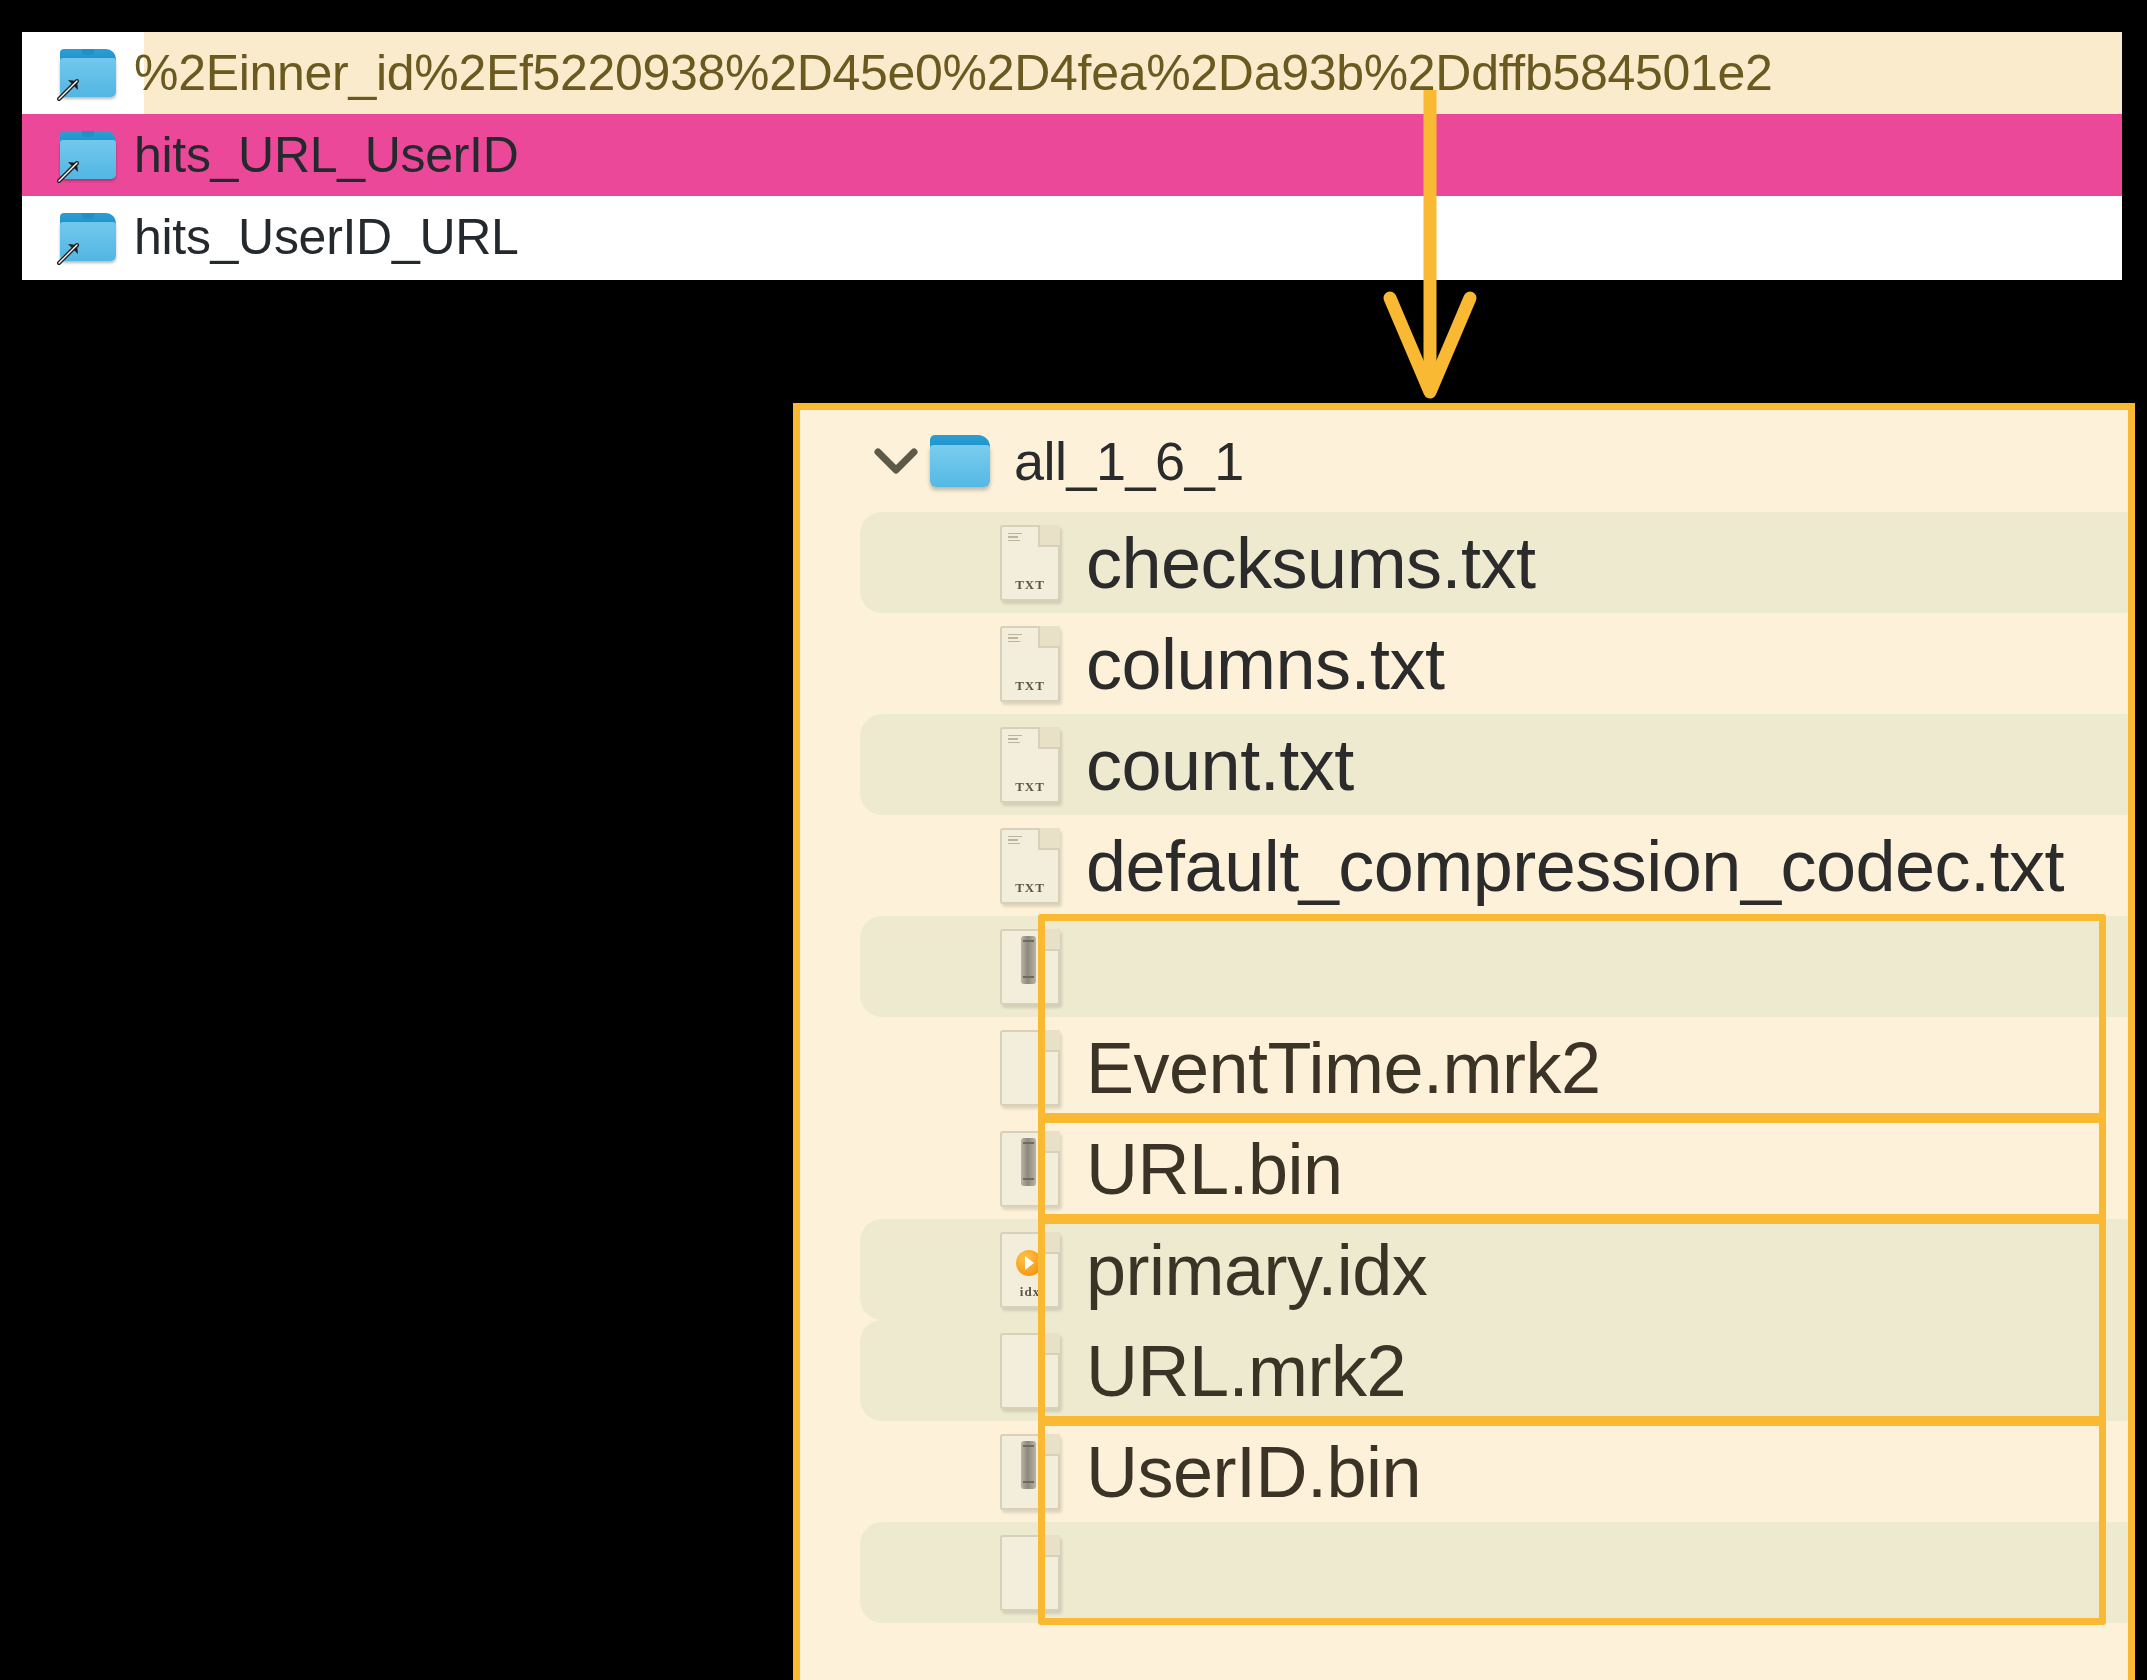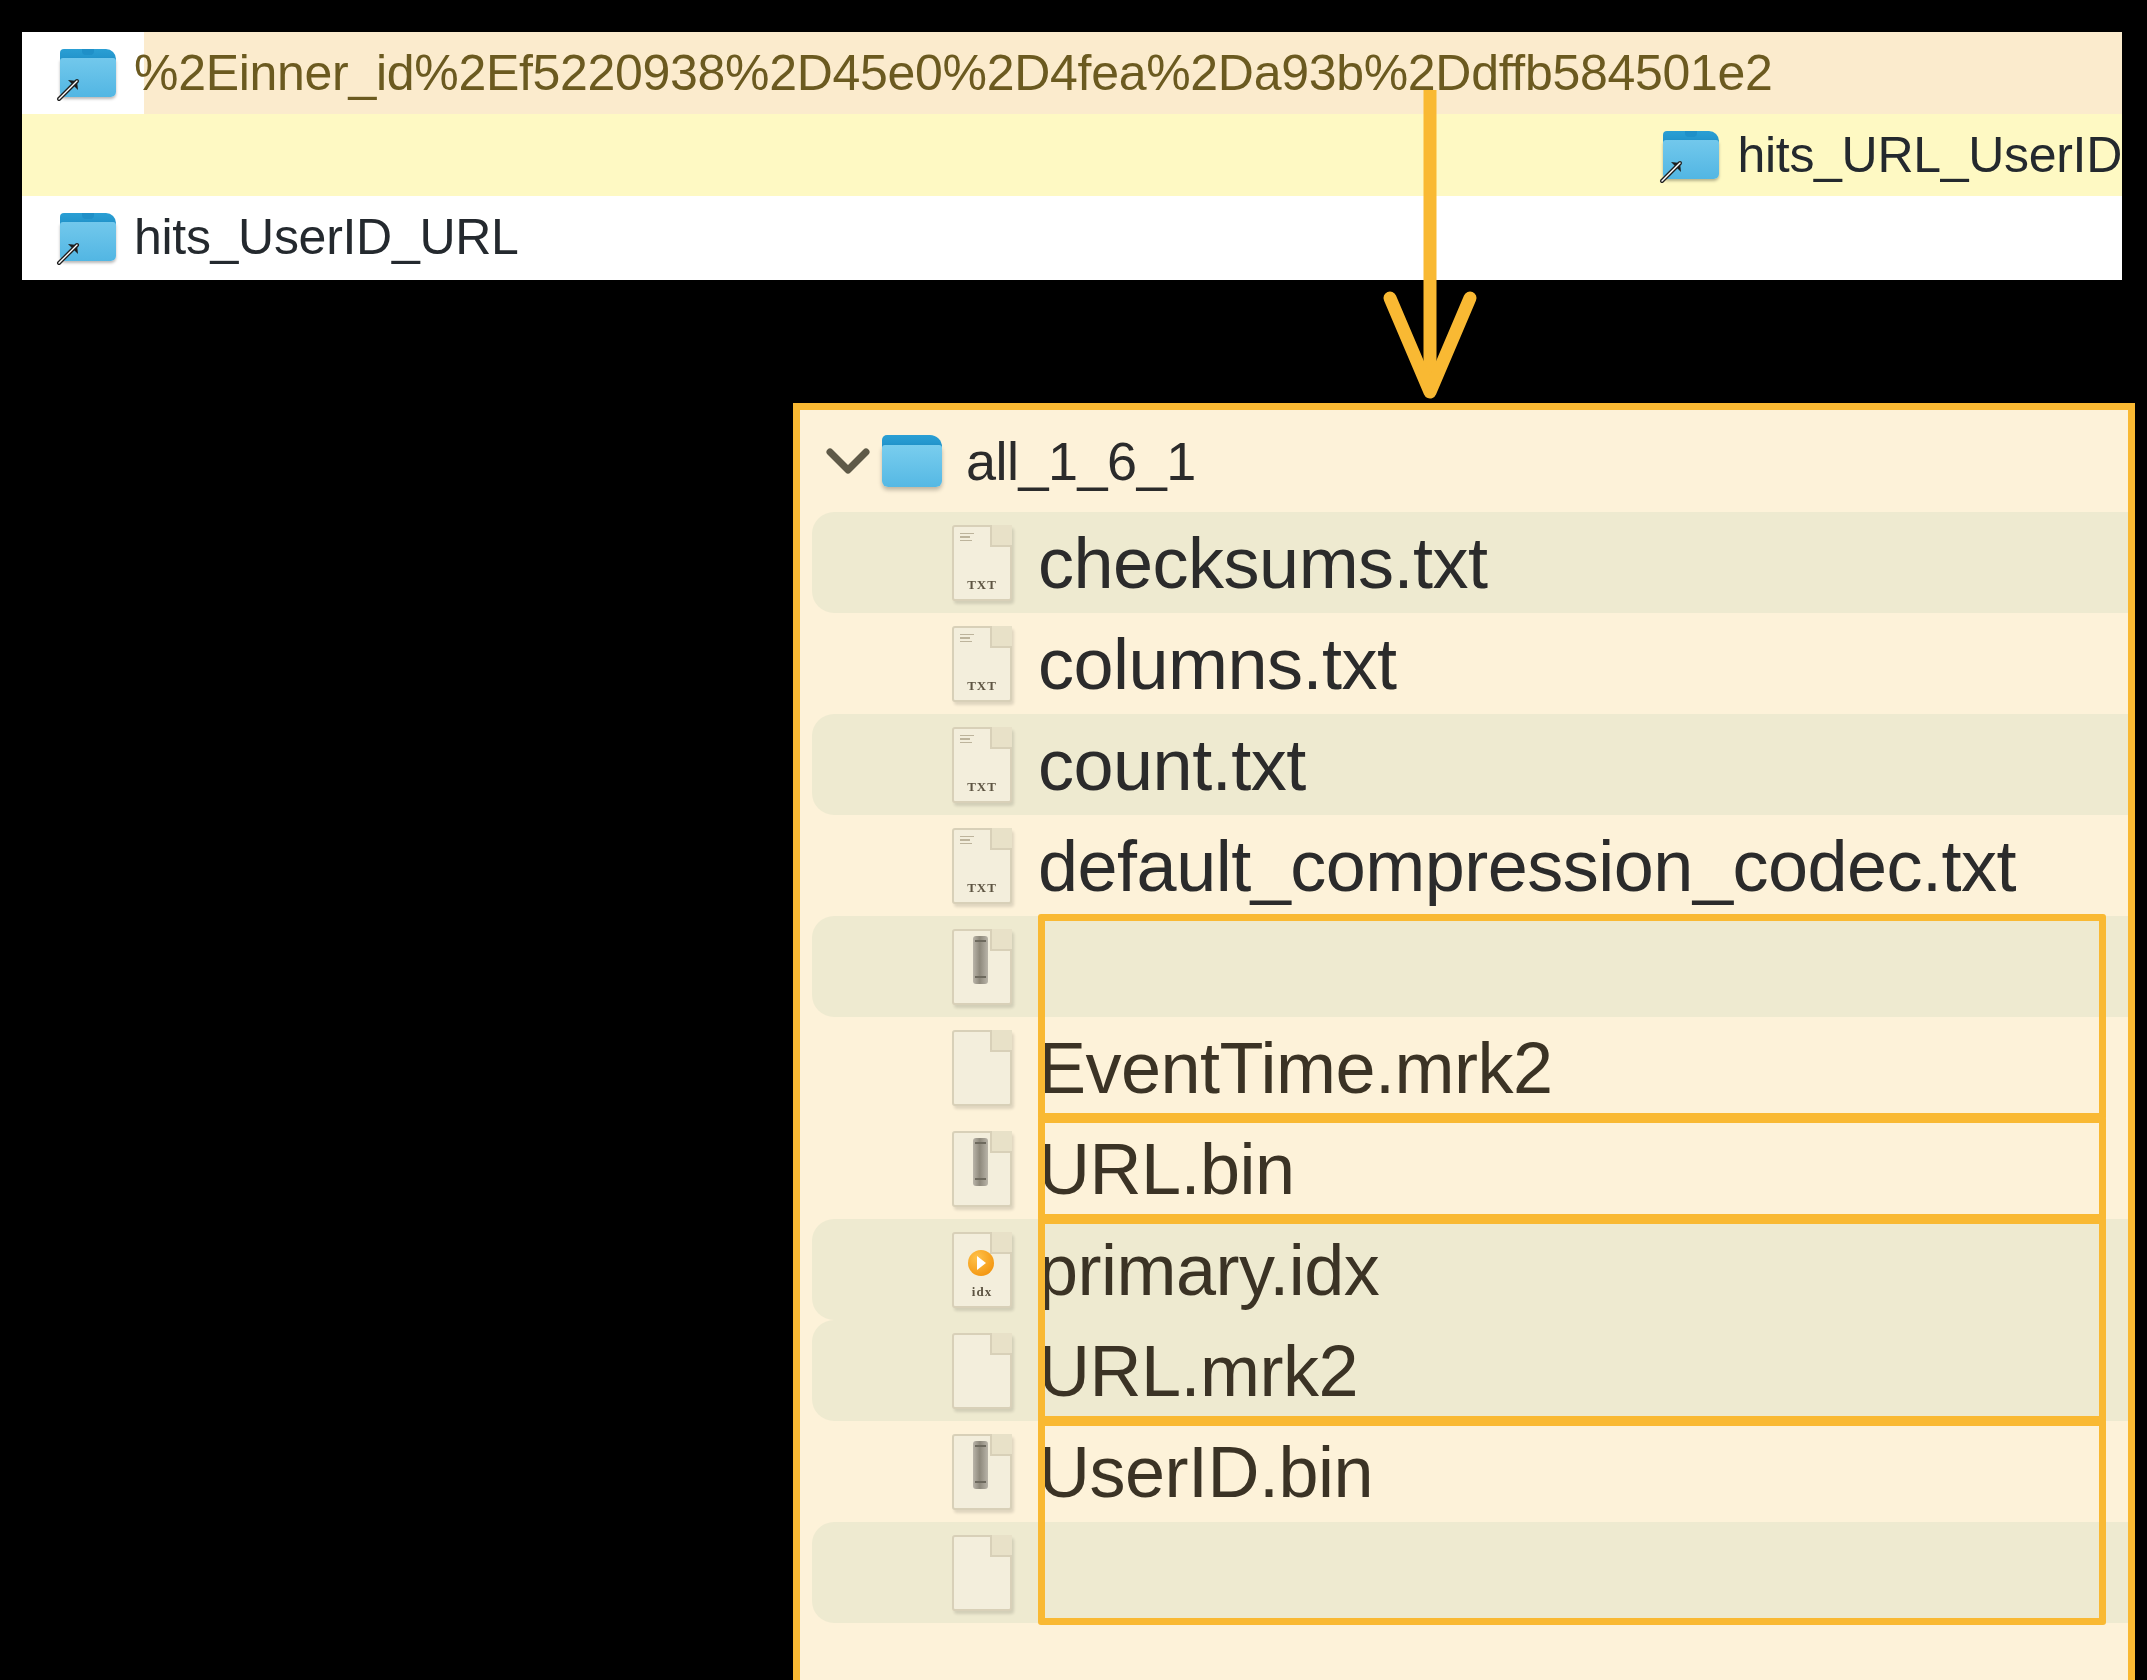--- a/index.html
+++ b/index.html
@@ -30,21 +30,21 @@
     overflow: hidden;
   }
 
   .folder-row {
     position: relative;
     height: 82px;
     display: flex;
     align-items: center;
     padding-left: 36px;
   }
-  .folder-row.alt { background: #fef9c3; justify-content: flex-end; }
+  .folder-row.alt { background: #ec4899; }
   .folder-row.plain { background: #ffffff; }
 
   .folder-row .hl {
     position: absolute;
     left: 122px;
     top: 0;
     right: 0;
     bottom: 0;
     background: #fbebcd;
   }
@@ -116,20 +116,21 @@
     height: 1280px;
     background: #fdf2d9;
     border: 7px solid #f9b933;
     border-bottom: none;
     overflow: hidden;
   }
 
   .tree {
     position: relative;
     width: 100%;
+    padding-left: 48px;
   }
 
   .row {
     position: relative;
     height: 101px;
     display: flex;
     align-items: center;
   }
   .row .stripe {
     position: absolute;

